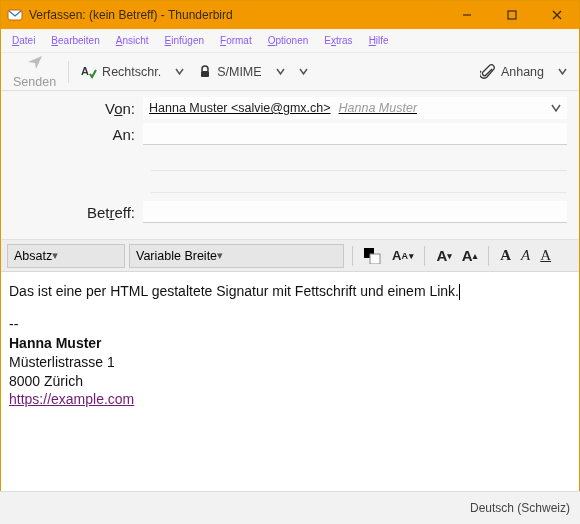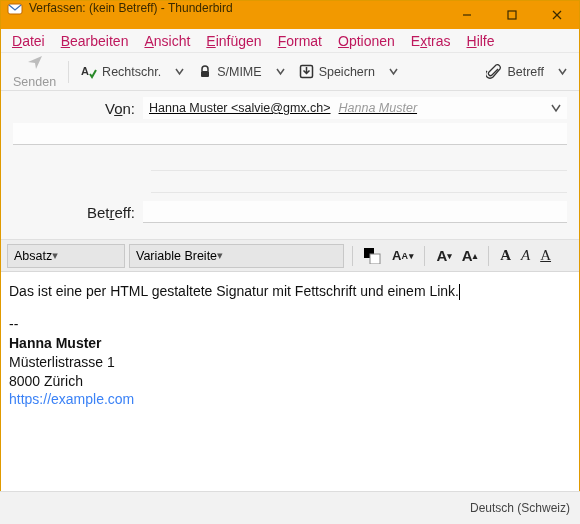--- a/index.html
+++ b/index.html
@@ -10,21 +10,21 @@
     background: #fff;
     width: 580px;
     height: 524px;
     overflow: hidden;
     border: 1px solid #e09a00;
   }
   .titlebar {
     height: 28px;
     background: #f29900;
     display: flex;
-    align-items: flex-start;
+    align-items: center;
     color: #3a2a00;
     padding-left: 6px;
   }
   .titlebar .app-icon {
     width: 16px; height: 16px;
     border-radius: 3px;
     margin-right: 6px;
     display:inline-block;
   }
   .titlebar .title { flex: 1; font-size: 12px; }
@@ -38,22 +38,22 @@
     height: 24px;
     background: #f7f7f7;
     border-bottom: 1px solid #e8e8e8;
     display: flex;
     align-items: center;
     padding: 0 4px;
     gap: 2px;
   }
   .menu-item {
     padding: 2px 7px;
-    font-size: 14px;
-    color: #be185d;
+    font-size: 10px;
+    color: #8b5cf6;
   }
   .underline-first::first-letter { text-decoration: underline; }
   .toolbar {
     height: 38px;
     background: #f7f7f7;
     border-bottom: 1px solid #e0e0e0;
     display: flex;
     align-items: center;
     padding: 0 6px;
     gap: 2px;
@@ -151,21 +151,21 @@
     font-size: 14px;
     line-height: 1.35;
     color: #111;
     height: 248px;
     background:#fff;
   }
   .body-area .cursor {
     display:inline-block; width:1px; height:16px; background:#000; vertical-align:middle;
   }
   .sig-name { font-weight: bold; }
-  .sig-link { color: #3b82f6; }
+  .sig-link { color: #701a75; text-decoration: underline; }
   .statusbar {
     position: absolute;
     bottom: 0; left: 0; right: 0;
     height: 22px;
     background: #f2f2f2;
     border-top: 1px solid #ddd;
     display: flex;
     align-items: center;
     justify-content: flex-end;
     padding: 16px 10px;
@@ -249,44 +249,35 @@
         </svg>
       </span>
     <span>S/MIME</span>
   </div>
   <div class="drop-chevron">
       <svg width="9" height="9">
         <path d="M1 2 L4.5 7 L8 2" stroke="#555" fill="none" stroke-width="1.5"></path>
       </svg>
     </div>
 
-  <div class="tb-btn">
-    <span>
-        <svg width="15" height="15" viewBox="0 0 15 15">
-          <rect x="1.5" y="1.5" width="12" height="12" rx="1.5" fill="none" stroke="#333" stroke-width="1.5"></rect>
-          <path d="M7.5 3 V9 M4.5 6.5 L7.5 9.5 L10.5 6.5" stroke="#333" fill="none" stroke-width="1.5"></path>
-        </svg>
-      </span>
-    <span>Speichern</span>
-  </div>
   <div class="drop-chevron">
       <svg width="9" height="9">
         <path d="M1 2 L4.5 7 L8 2" stroke="#555" fill="none" stroke-width="1.5"></path>
       </svg>
     </div>
 
   <div class="spacer"></div>
 
   <div class="tb-btn">
     <span>
         <svg width="16" height="16" viewBox="0 0 16 16">
           <path d="M12 5 L6 11 a2 2 0 0 1 -3 -3 L10 1 a3 3 0 0 1 4 4 L7 13 a4 4 0 0 1 -6 -6" stroke="#333" fill="none" stroke-width="1.3"></path>
         </svg>
       </span>
-    <span>Betreff</span>
+    <span>Anhang</span>
   </div>
   <div class="drop-chevron">
       <svg width="9" height="9">
         <path d="M1 2 L4.5 7 L8 2" stroke="#555" fill="none" stroke-width="1.5"></path>
       </svg>
     </div>
 </div>
 
 <div class="headers">
   <div class="hdr-row from-row">
@@ -295,20 +286,21 @@
       <span class="from-identity">Hanna Muster &lt;salvie@gmx.ch&gt;</span>
       <span class="from-hint">Hanna Muster</span>
     </div>
     <div class="from-drop">
         <svg width="10" height="10">
           <path d="M1 2 L5 8 L9 2" stroke="#555" fill="none" stroke-width="1.5"></path>
         </svg>
       </div>
   </div>
   <div class="hdr-row">
+    <div class="hdr-label">An:</div>
     <div class="hdr-field"></div>
   </div>
   <div class="empty-row"></div>
   <div class="empty-row" style="margin-bottom:8px;"></div>
   <div class="hdr-row" style="margin-bottom:12px;">
     <div class="hdr-label"><span>Bet</span><span class="u">r</span><span>eff:</span></div>
     <div class="hdr-field"></div>
   </div>
 </div>
 

